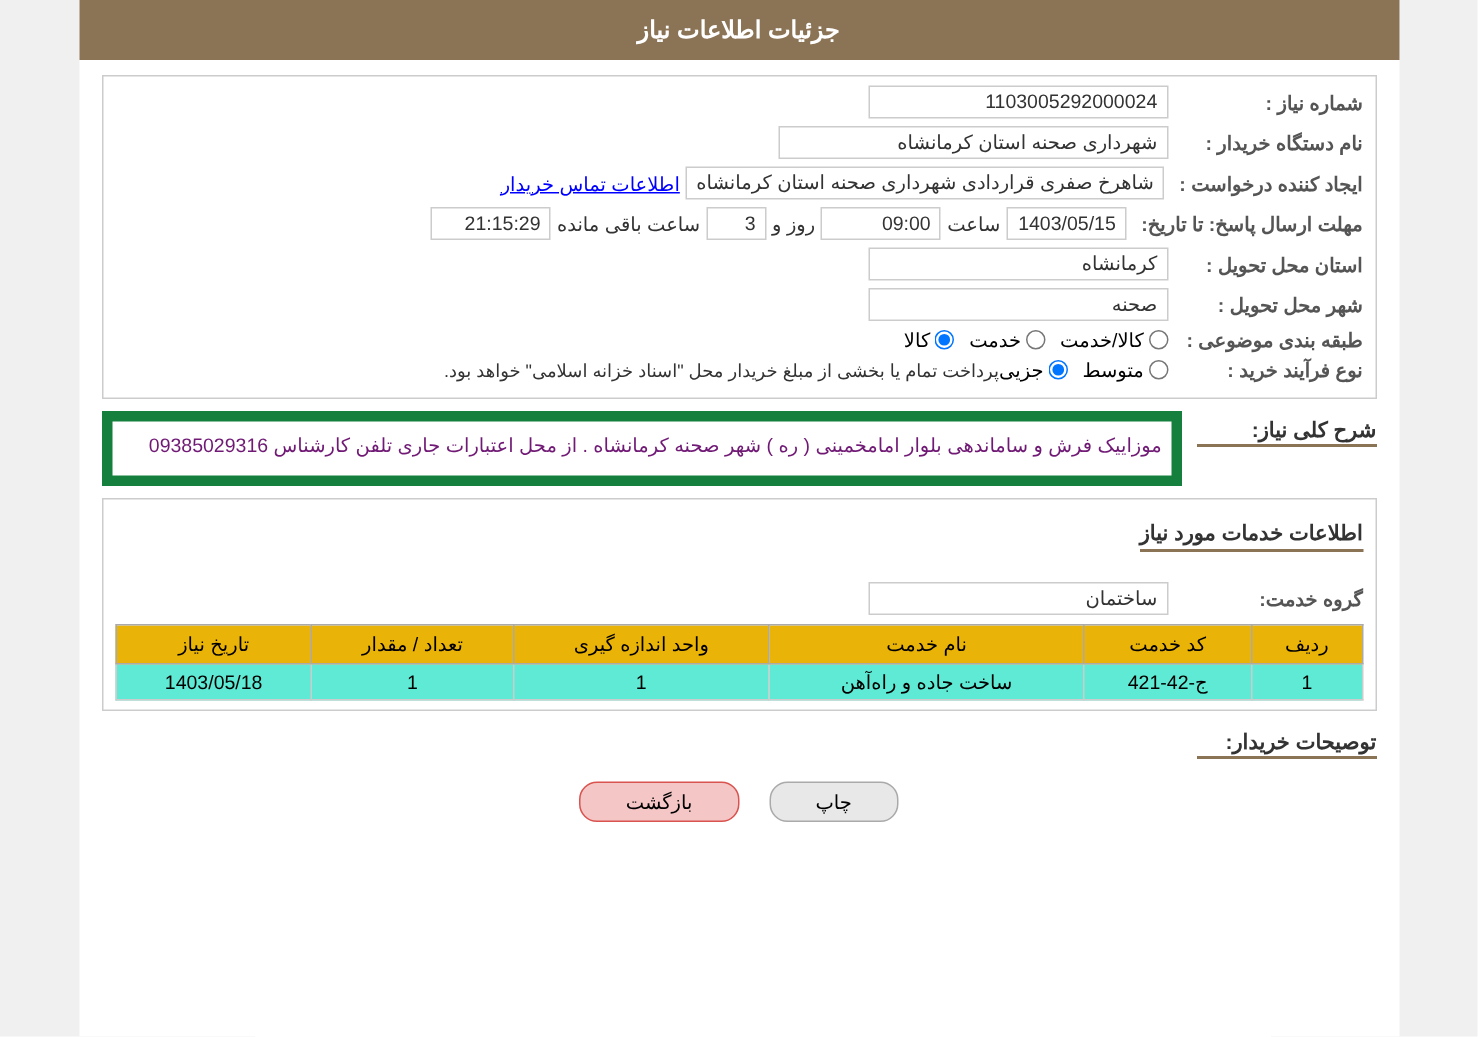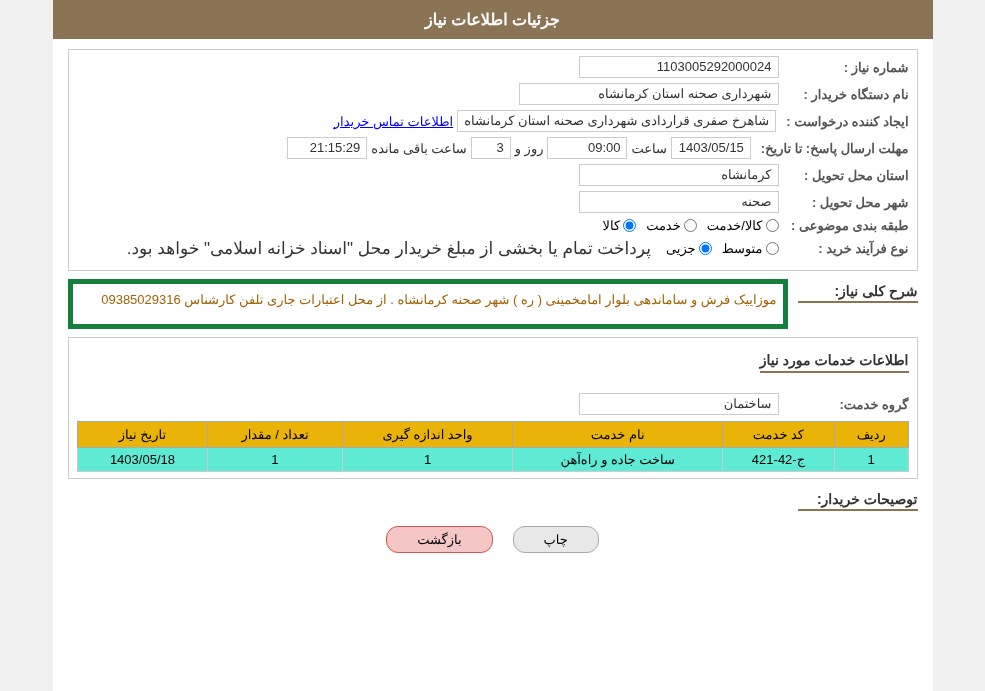--- a/index.html
+++ b/index.html
@@ -89,26 +89,26 @@
     .section-title {
       font-weight: bold;
       color: #333;
       font-size: 14px;
       margin-bottom: 14px;
       padding-bottom: 3px;
       border-bottom: 2px solid #8B7355;
       display: inline-block;
     }
     .description-box {
-      border: 5px solid #15803d;
+      border: 7px solid #15803d;
       background: #fff;
       padding: 6px;
       min-height: 50px;
       width: 100%;
-      color: #a16207;
+      color: #701a75;
       line-height: 1.6;
     }
     table {
       width: 100%;
       border-collapse: collapse;
       margin-top: 6px;
     }
     th {
       background: #eab308;
       border: 1px solid #aaa;
@@ -264,21 +264,21 @@
         <div class="radio-group">
           <div class="radio-item">
             <input type="radio" name="farayand" style="">
             <span>متوسط</span>
           </div>
           <div class="radio-item">
             <input type="radio" name="farayand" checked="" style="">
             <span>جزیی</span>
           </div>
         </div>
-        <span style="margin-right:15px; color:#333; font-size:17px;">پرداخت تمام یا بخشی از مبلغ خریدار محل "اسناد خزانه اسلامی" خواهد بود.</span>
+        <span style="color:#333; font-size:12px;">پرداخت تمام یا بخشی از مبلغ خریدار محل "اسناد خزانه اسلامی" خواهد بود.</span>
       </div>
 
     </div>
 
     <div class="needs-row" style="margin-bottom: 8px;">
       <div class="needs-label" style="font-size:14px; border-bottom: 2px solid #8B7355; padding-bottom:2px;">شرح کلی نیاز:</div>
       <div class="needs-content">
         <div class="description-box">موزاییک فرش و ساماندهی بلوار امامخمینی ( ره ) شهر صحنه  کرمانشاه . از محل اعتبارات جاری  تلفن کارشناس 09385029316</div>
       </div>
     </div>

